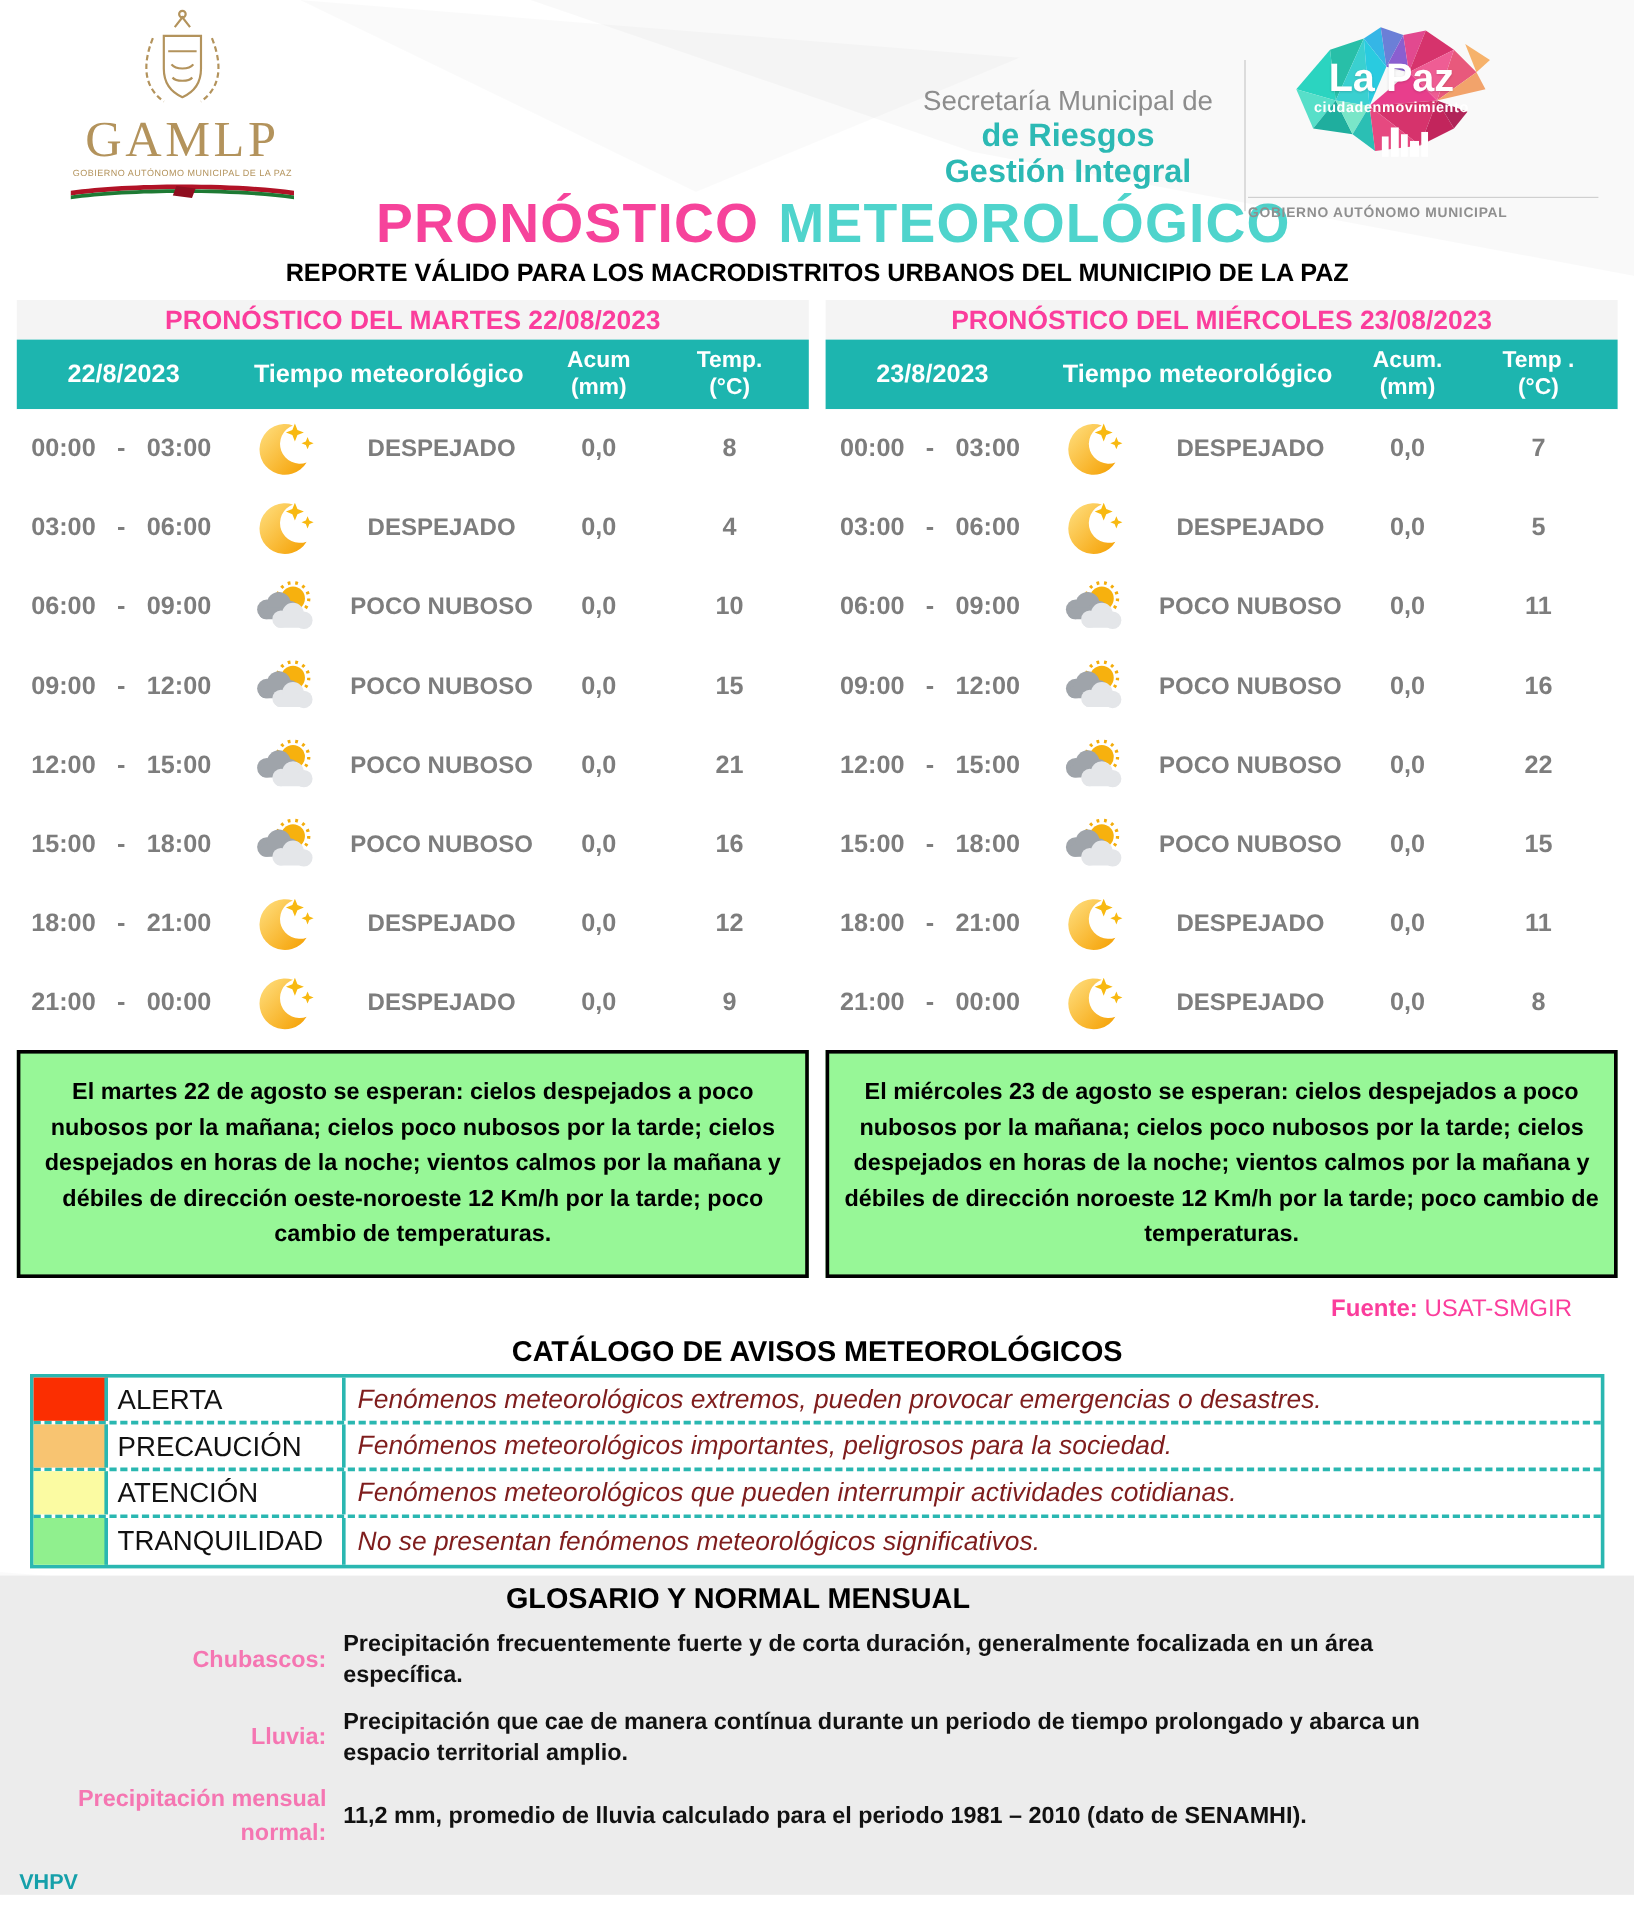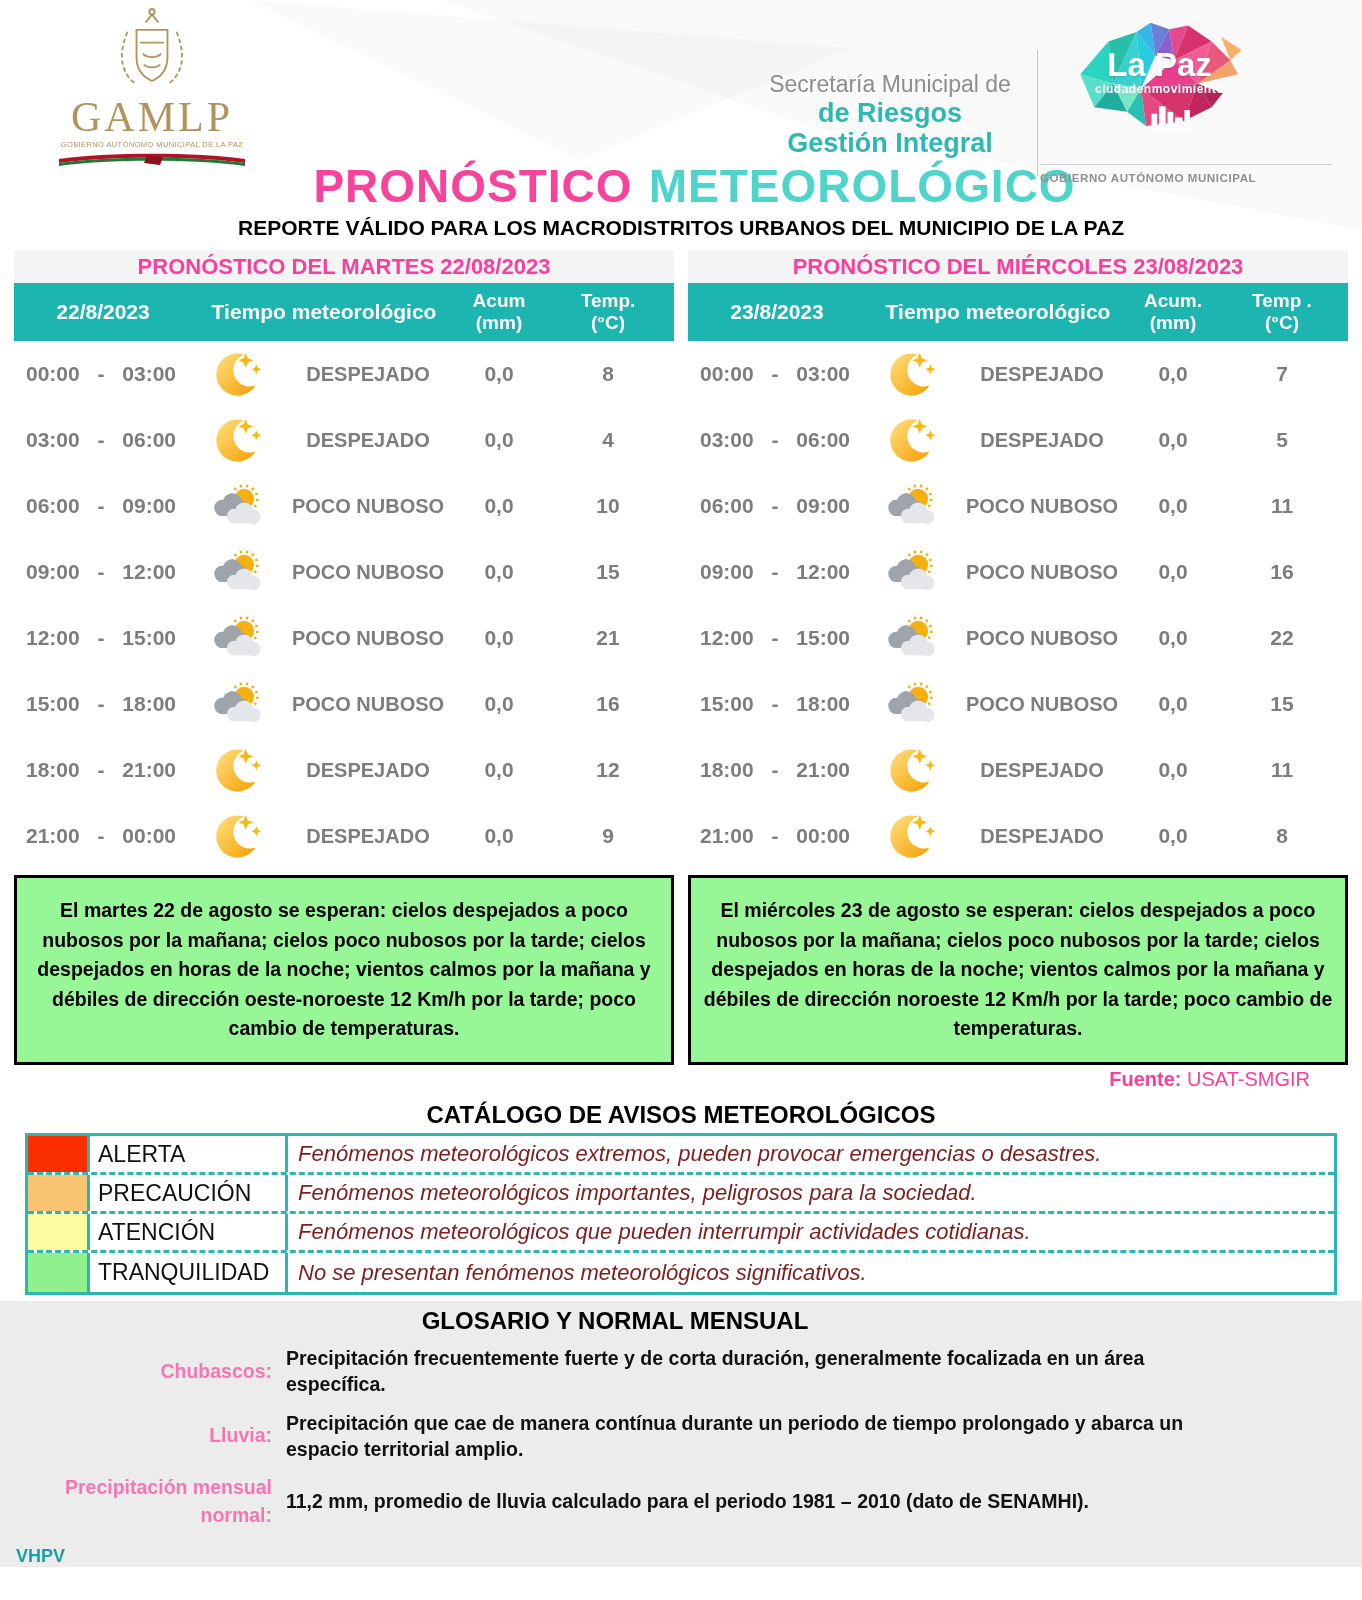--- a/index.html
+++ b/index.html
@@ -29,21 +29,21 @@
   .gob-line{ position:absolute; left:1040px; top:164px; width:292px; border-top:1px solid #d0d0d0; padding-top:3px; text-align:left; }
   .gob-line span{ font-size:11.5px; font-weight:bold; color:#8f8f8f; letter-spacing:.6px; }
 
   
   .main-title{ height:56px; text-align:center; font-weight:bold; font-size:46px; letter-spacing:1px; line-height:52px; white-space:nowrap;margin-left:27px; }
   .main-title .t1{ color:#f6439b; margin-right:16px; }
   .main-title .t2{ color:#4fd4cc; }
   .report-subtitle{ height:32px; text-align:center; font-weight:bold; font-size:21px; color:#000; }
 
   
-  .forecast-grid{ display:grid; grid-template-columns:1fr 1fr; column-gap:16px; margin:2px 14px 0;gap:14px; }
+  .forecast-grid{ display:grid; grid-template-columns:1fr 1fr; column-gap:16px; margin:2px 14px 12px;gap:14px; }
   .sec-title{ height:33px; line-height:33px; text-align:center; font-weight:bold; font-size:22px; color:#fb3d9c; background:#f4f4f4; }
   .wtable{ background:#fff; }
   .whead{ display:grid; grid-template-columns:178px 88px 176px 86px 1fr; background:#1db5af; color:#fff; font-weight:bold; height:58px; align-items:center; }
   .whead .h-date{ grid-column:1; text-align:center; font-size:21px; }
   .whead .h-weather{ grid-column:2 / 4; text-align:center; font-size:21px; }
   .whead .h2{ text-align:center; font-size:19px; line-height:1.15; }
   .wrow{ display:grid; grid-template-columns:178px 88px 176px 86px 1fr; height:66px; align-items:center; color:#7d7d7d; font-weight:bold; background:#fff; }
   .cell-time{ display:flex; justify-content:space-between; padding:0 16px 0 12px; font-size:21px; }
   .cell-cond{ text-align:center; font-size:20px; }
   .cell-num{ text-align:center; font-size:21px; }

